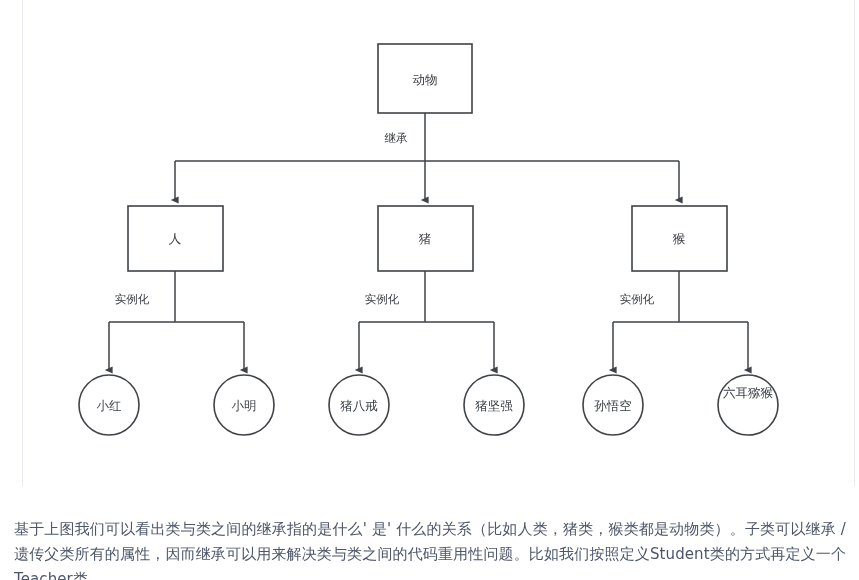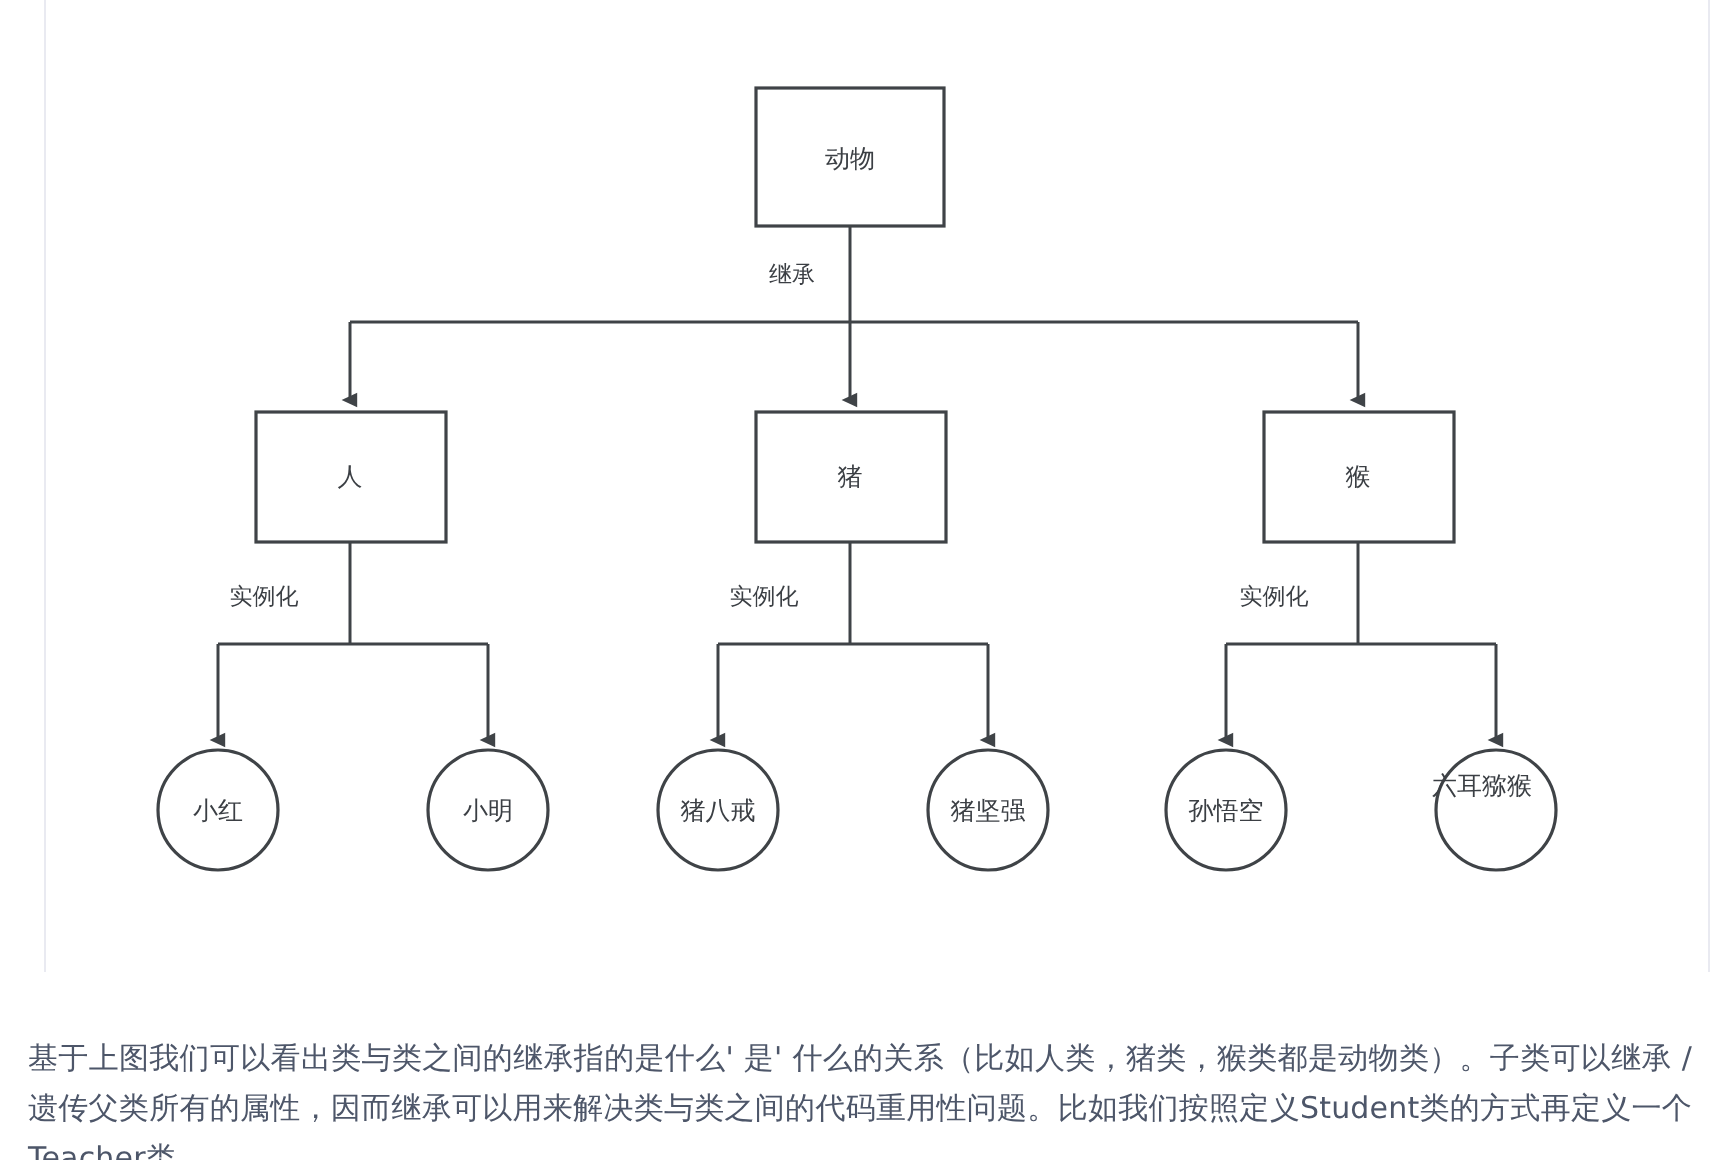--- a/index.html
+++ b/index.html
@@ -136,18 +136,18 @@
     <text class="node-label" x="358" y="406">猪八戒</text>
 
     <circle class="node-circle" cx="493" cy="405" r="30"></circle>
     <text class="node-label" x="493" y="406">猪坚强</text>
 
     <circle class="node-circle" cx="612" cy="405" r="30"></circle>
     <text class="node-label" x="612" y="406">孙悟空</text>
 
     <circle class="node-circle" cx="747" cy="405" r="30"></circle>
     <foreignObject x="715" y="385" width="64" height="44">
-      <div xmlns="http://www.w3.org/1999/xhtml" style="font-family:'DejaVu Sans','Liberation Sans',sans-serif;font-size:12.5px;line-height:15px;color:#3b3f44;text-align:left;width:64px;word-break:break-all;">六耳猕猴</div>
+      <div xmlns="http://www.w3.org/1999/xhtml" style="font-family:'DejaVu Sans','Liberation Sans',sans-serif;font-size:12.5px;line-height:15px;color:#3b3f44;text-align:center;width:64px;word-break:break-all;">六耳猕猴</div>
     </foreignObject>
   </svg>
 </div>
 
 <p id="caption">基于上图我们可以看出类与类之间的继承指的是什么' 是' 什么的关系（比如人类，猪类，猴类都是动物类）。子类可以继承 / 遗传父类所有的属性，因而继承可以用来解决类与类之间的代码重用性问题。比如我们按照定义Student类的方式再定义一个Teacher类</p>
 
 </body></html>

